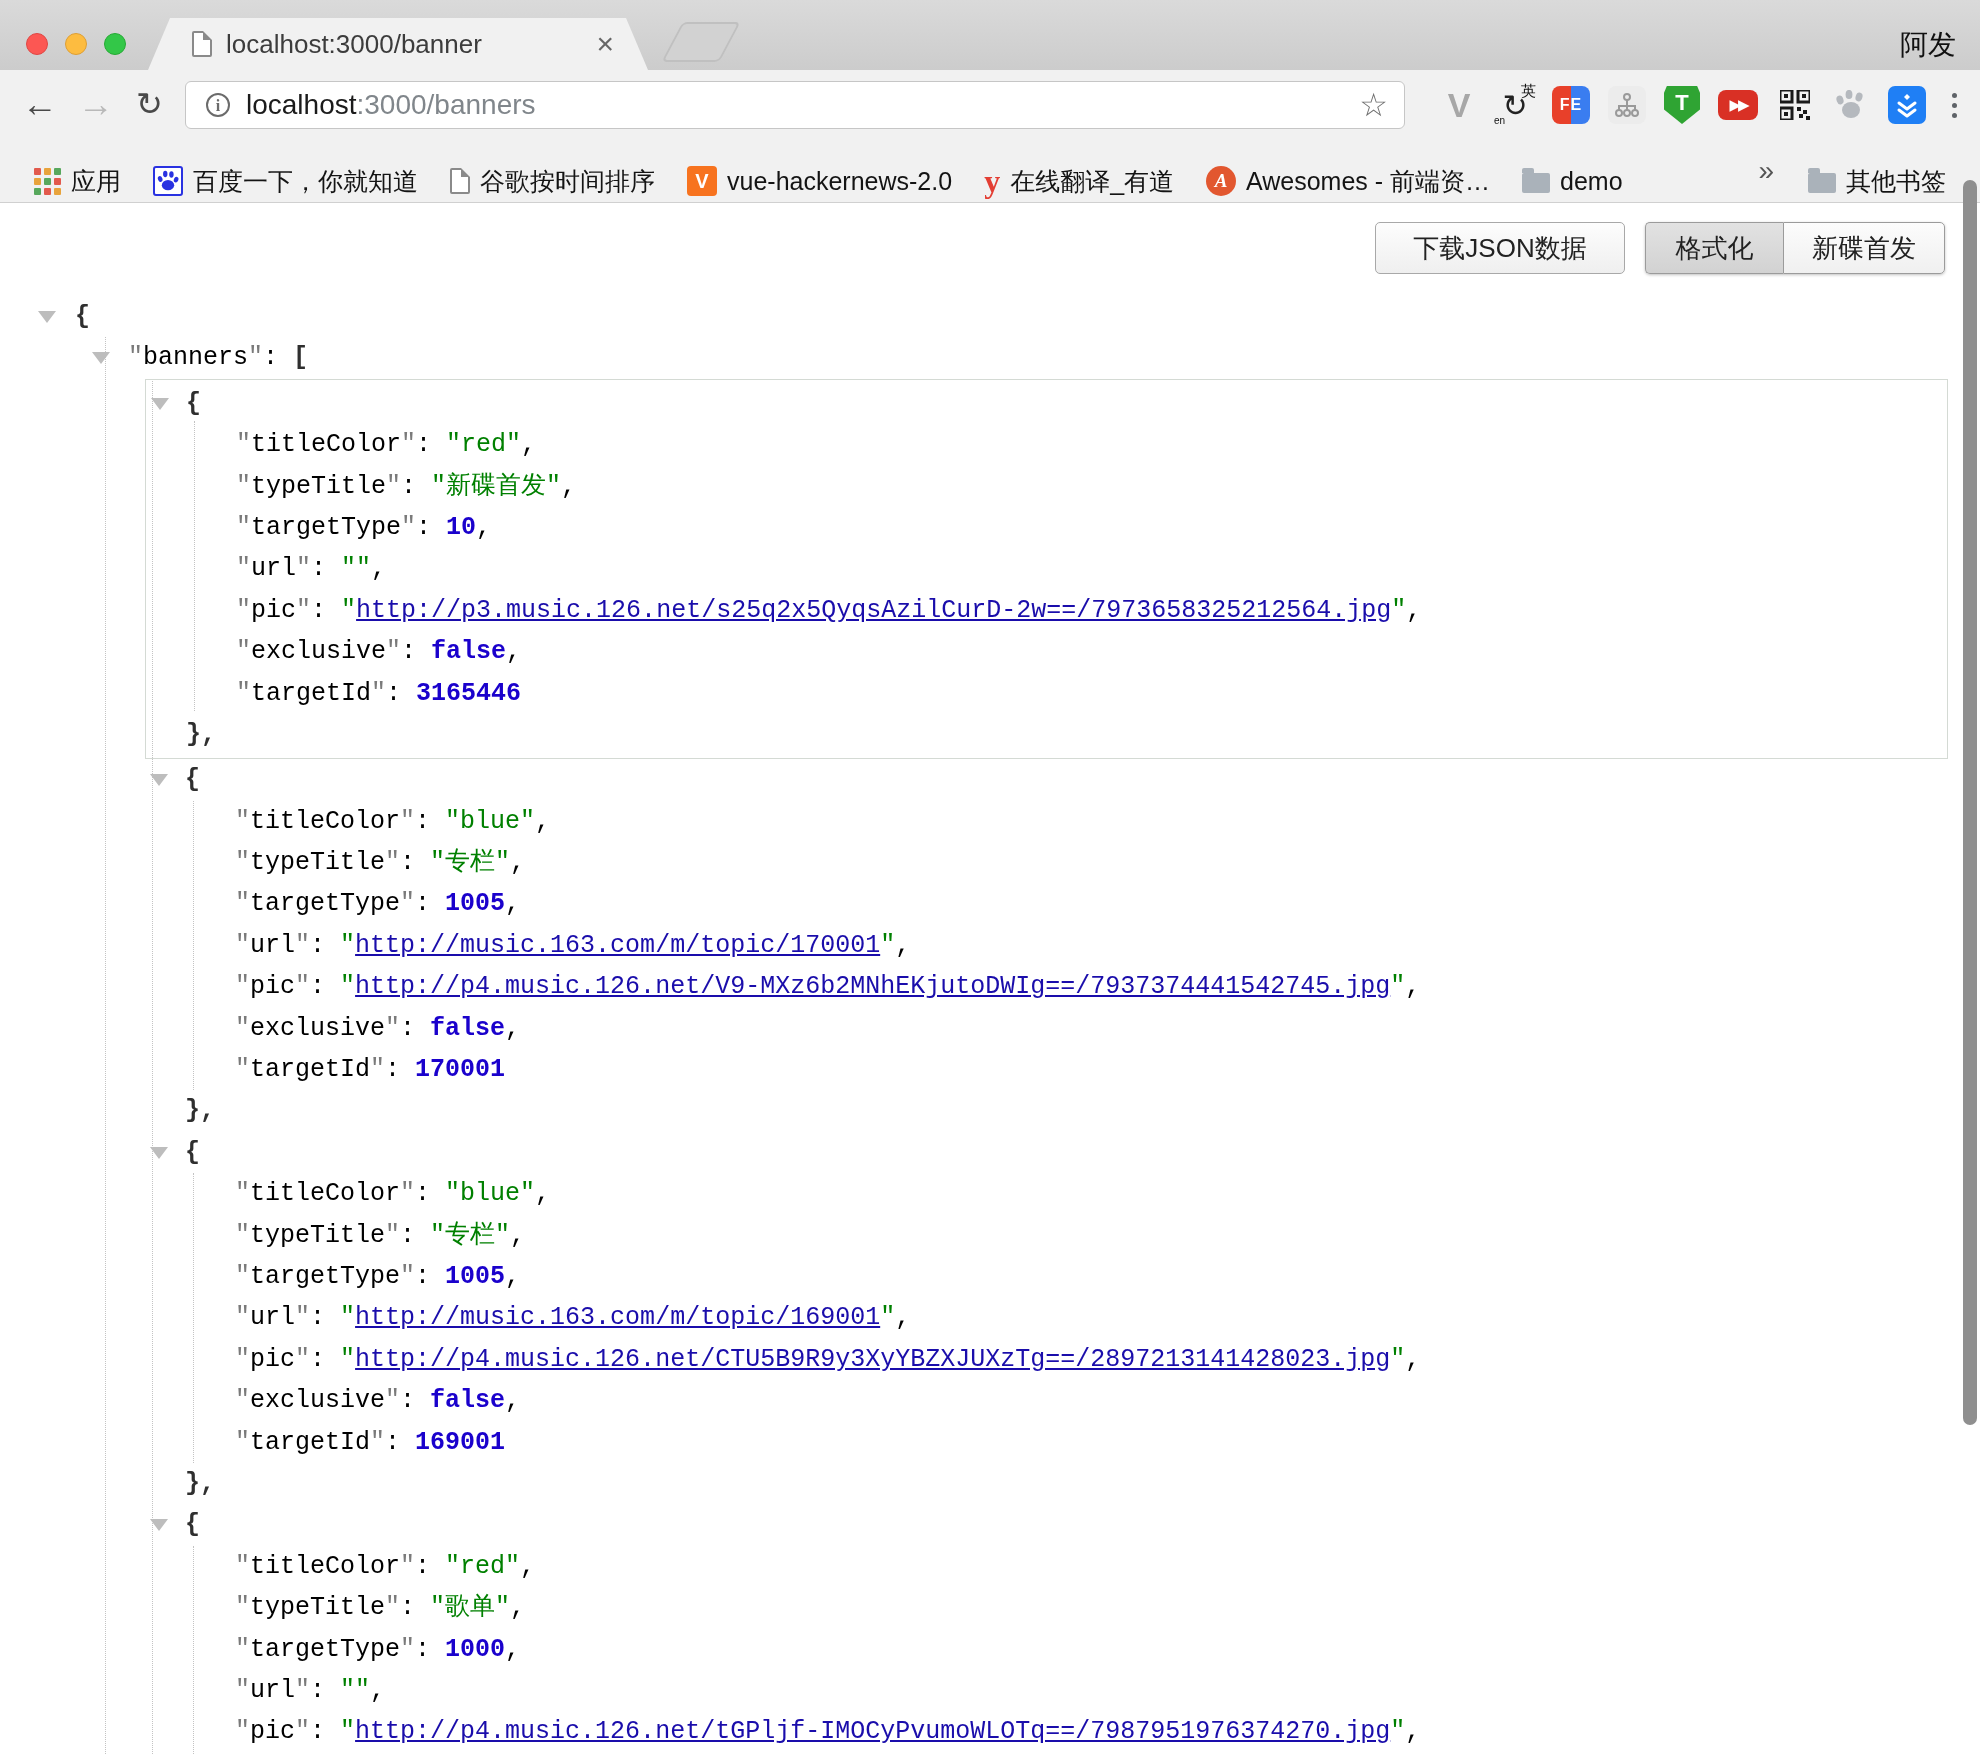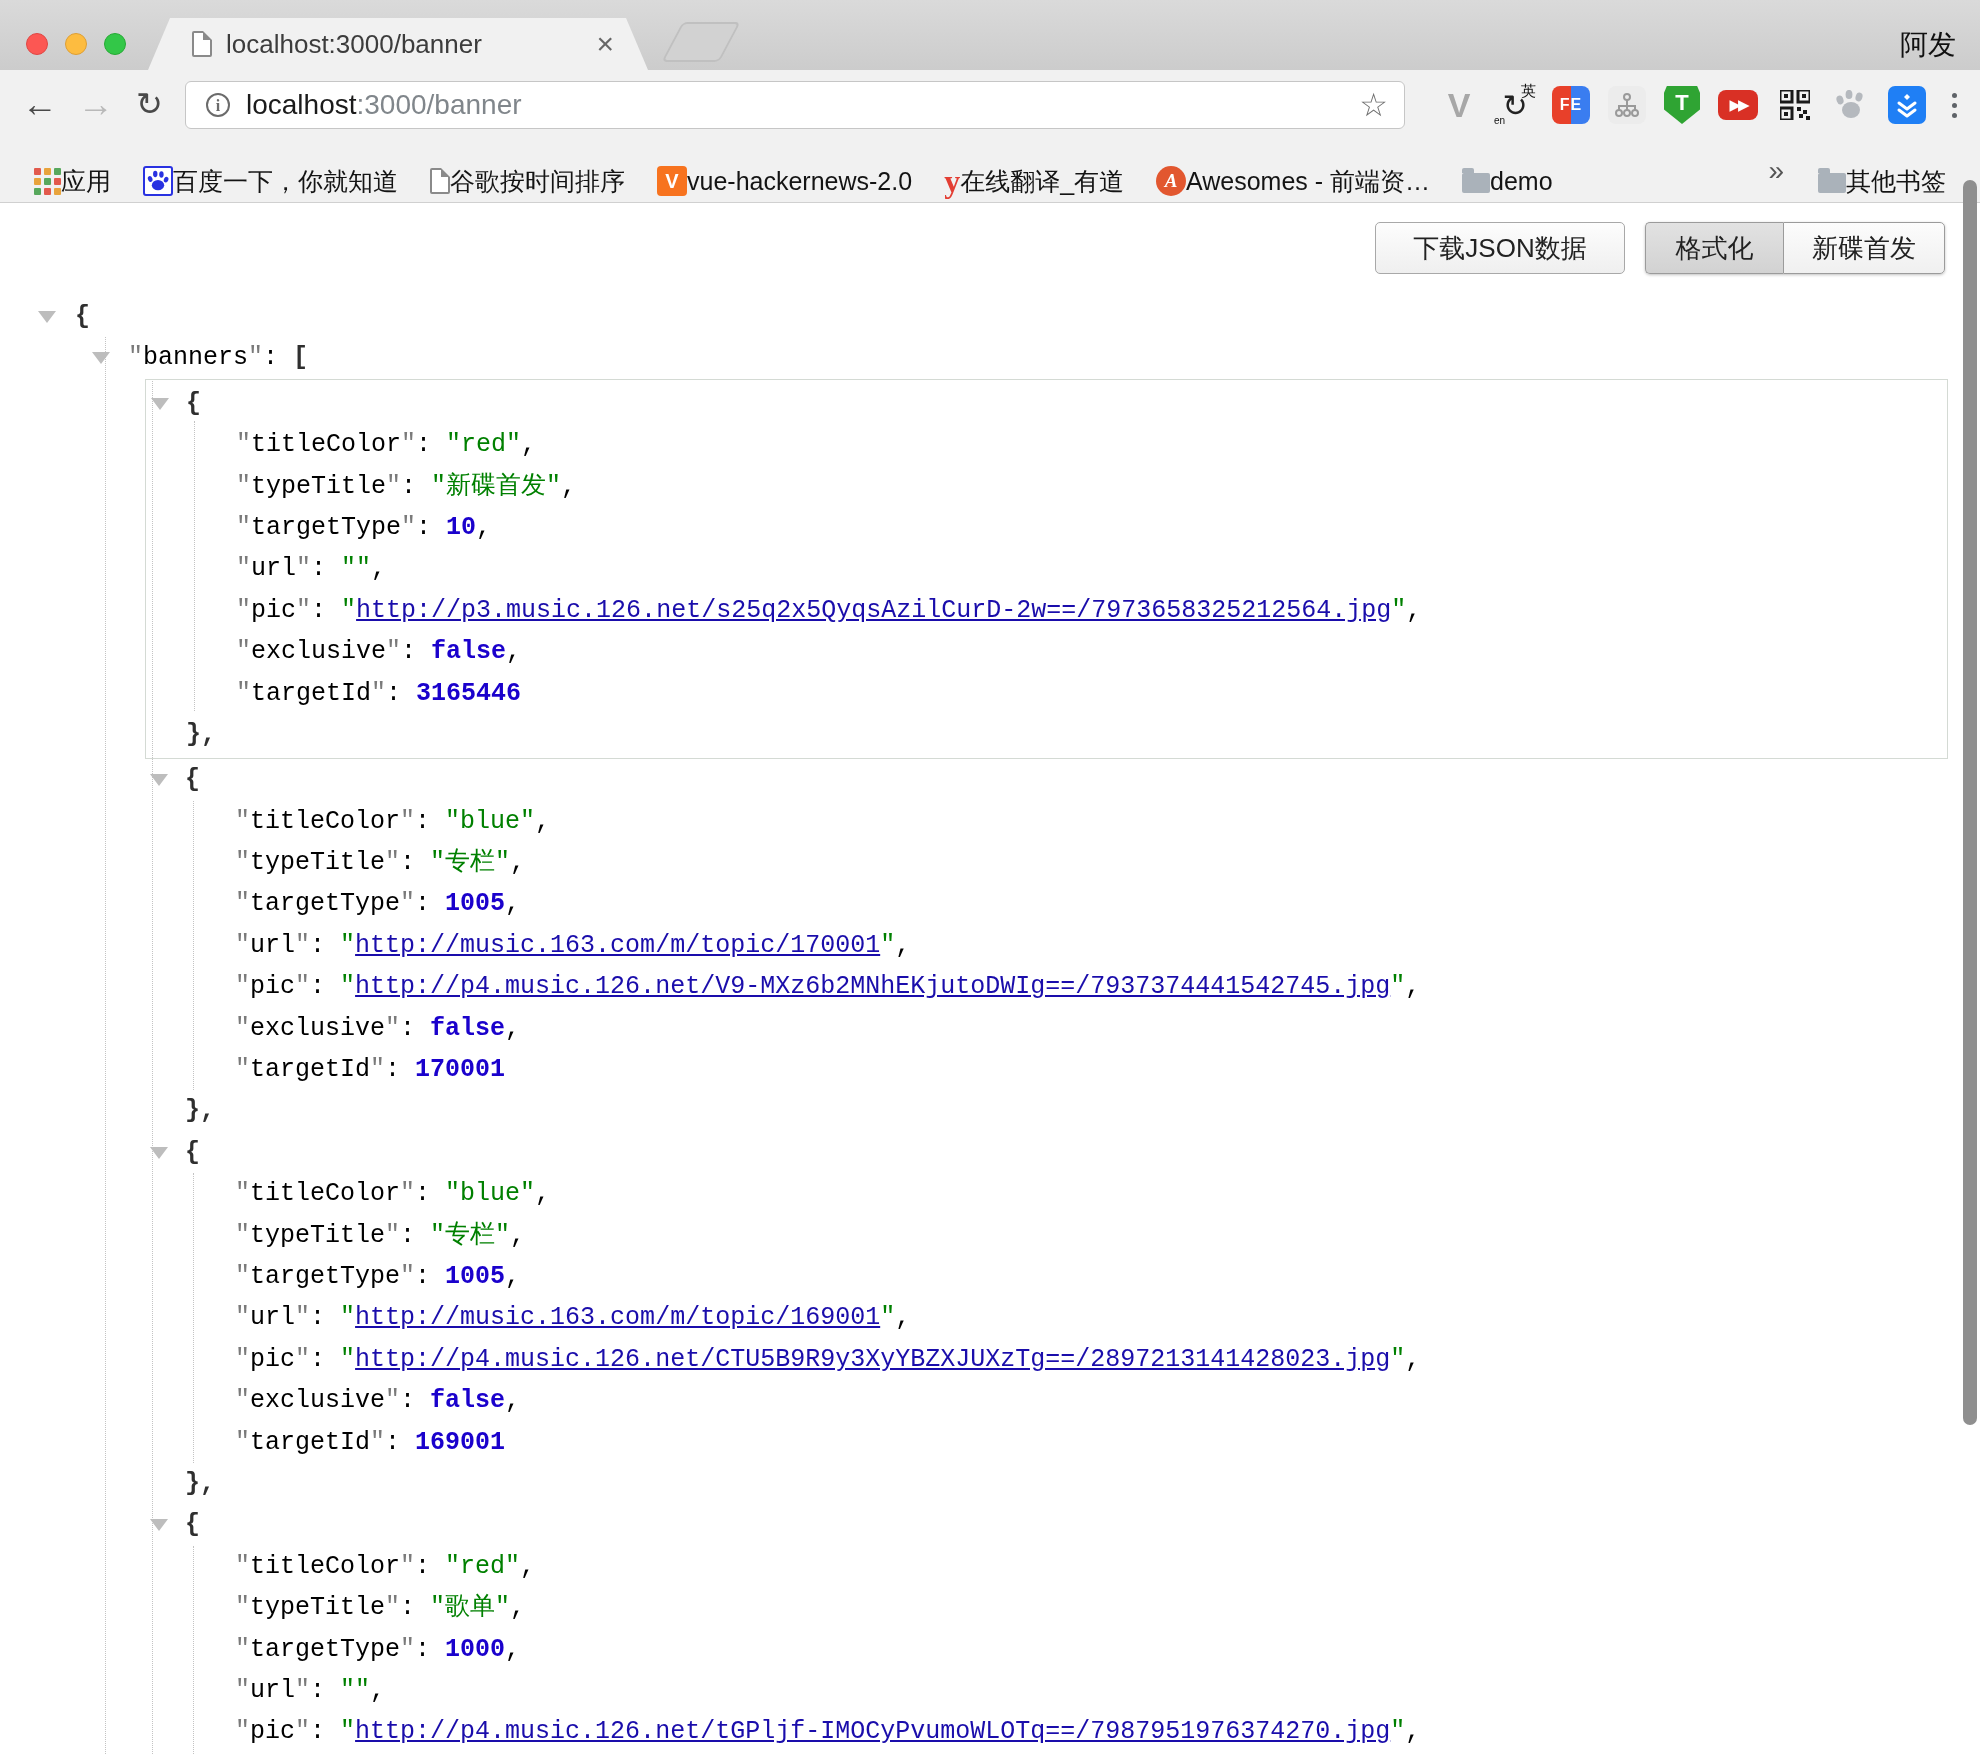--- a/index.html
+++ b/index.html
@@ -84,21 +84,21 @@
     color:#fff; font-size:15px; letter-spacing:-3px; }
   .ext-menu { width:20px; display:flex; flex-direction:column; gap:5px; align-items:center; }
   .ext-menu i { width:5px; height:5px; border-radius:50%; background:#5f6368; }
 
   
   .bookmarks {
     position:absolute; top:140px; left:0; width:1980px; height:63px;
     background:#f1f1f1; border-bottom:1px solid #d0d0d0;
     display:flex; align-items:center; padding:0 26px; gap:16px; font-size:25px; color:#141414;
   }
-  .bm { display:flex; align-items:center; cursor:pointer; white-space:nowrap; padding:0 8px;margin-top:20px; }
+  .bm { display:flex; align-items:center; gap:10px; cursor:pointer; white-space:nowrap; padding:0 8px;margin-top:20px; }
   .apps-grid { display:grid; grid-template-columns:repeat(3,7px); grid-gap:3px; }
   .apps-grid i { width:7px; height:7px; border-radius:1px; }
   .baidu-box { width:30px; height:30px; background:#fff; border:2px solid #2932e1;
     border-radius:3px; display:flex; align-items:center; justify-content:center; }
   .sq-icon { width:30px; height:30px; border-radius:4px; color:#fff; font-weight:bold;
     display:flex; align-items:center; justify-content:center; font-size:20px; flex:none; }
   .v-orange { background:#f7731f; }
   .y-red { color:#e33e33; font-weight:bold; font-size:32px; font-family:"Liberation Serif",serif; }
   .a-circ { width:30px; height:30px; border-radius:50%; background:#e2572f; color:#fff;
     display:flex; align-items:center; justify-content:center; font-size:19px;
@@ -162,21 +162,21 @@
   <div class="newtab-stub"></div>
   <div class="profile-name">阿发</div>
 </div>
 
 <div class="toolbar">
   <span class="navbtn back">←</span>
   <span class="navbtn forward">→</span>
   <span class="navbtn reload">↻</span>
   <div class="urlbar">
     <span class="info-icon">i</span>
-    <span class="url-text"><span class="url-host">localhost</span><span class="url-rest">:3000/banner</span></span>
+    <span class="url-text"><span class="url-host">localhost</span><span class="url-rest">:3000/banners</span></span>
     <span class="url-spacer"></span>
     <span class="star-icon">☆</span>
   </div>
   <div class="ext-row">
     <span class="ext ext-vue">V</span>
     <span class="ext ext-translate">
         <span>↻</span>
         <span class="t-top">英</span>
         <span class="t-bot">en</span>
       </span>

